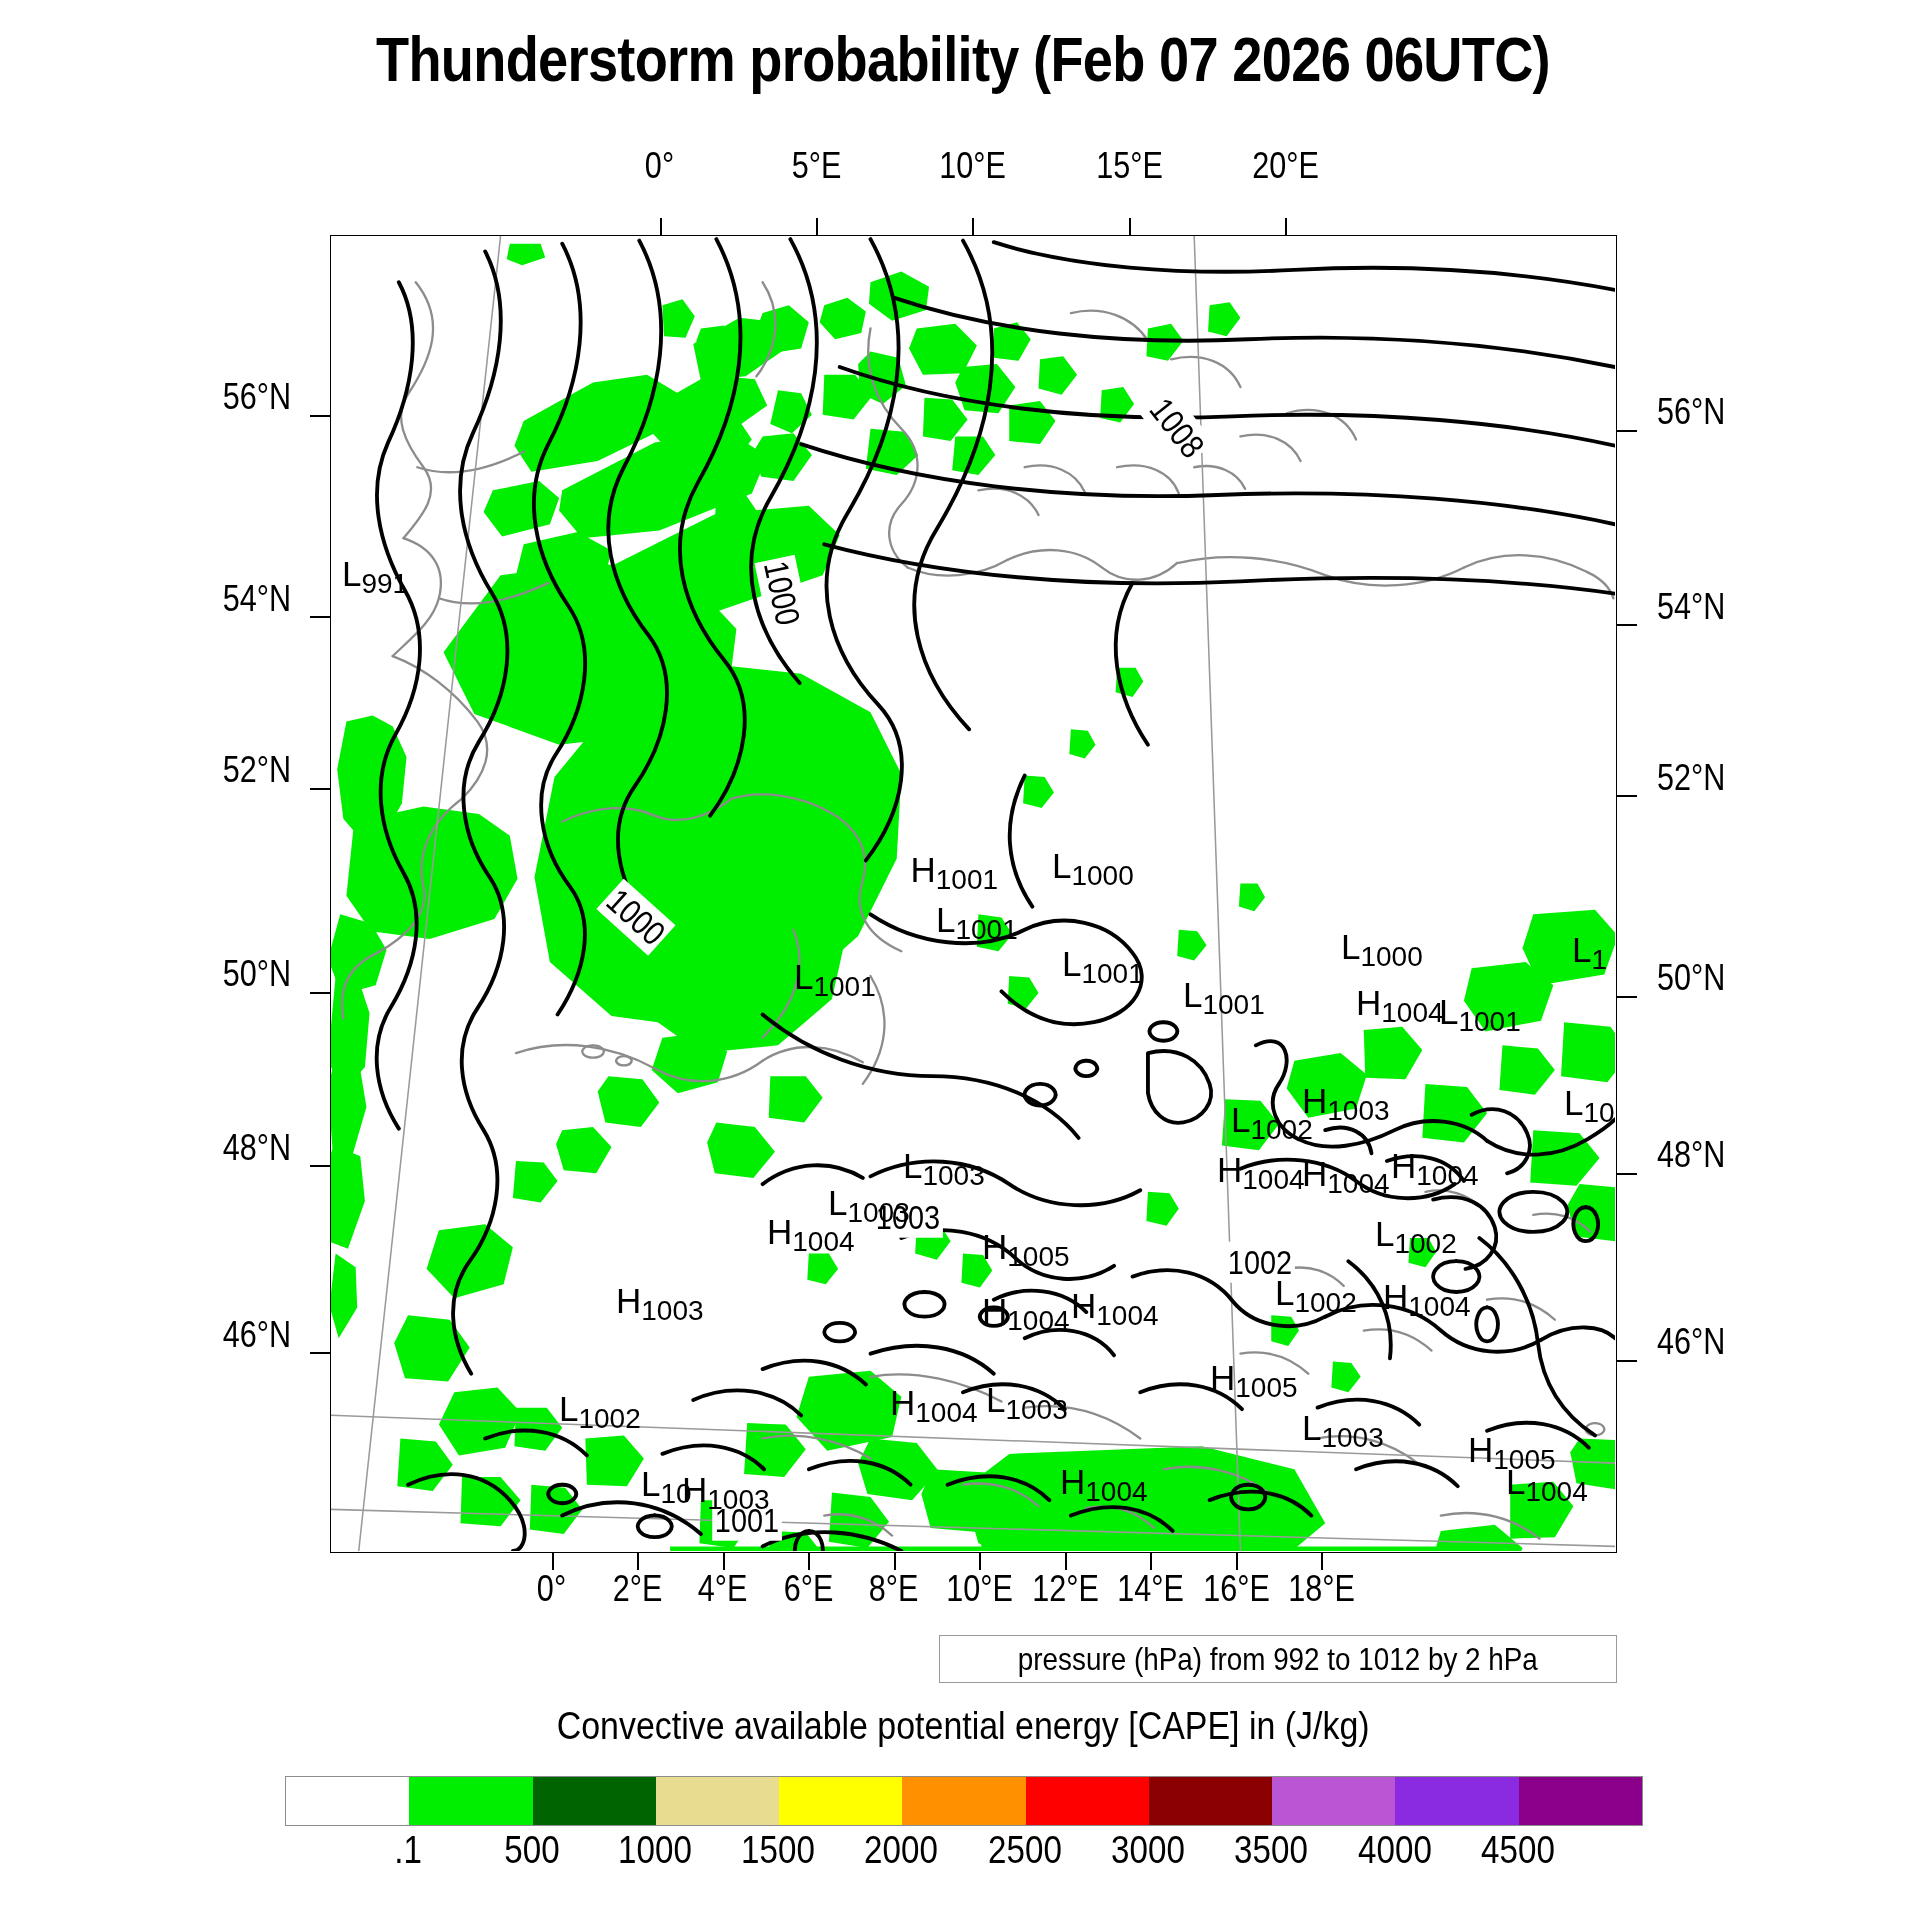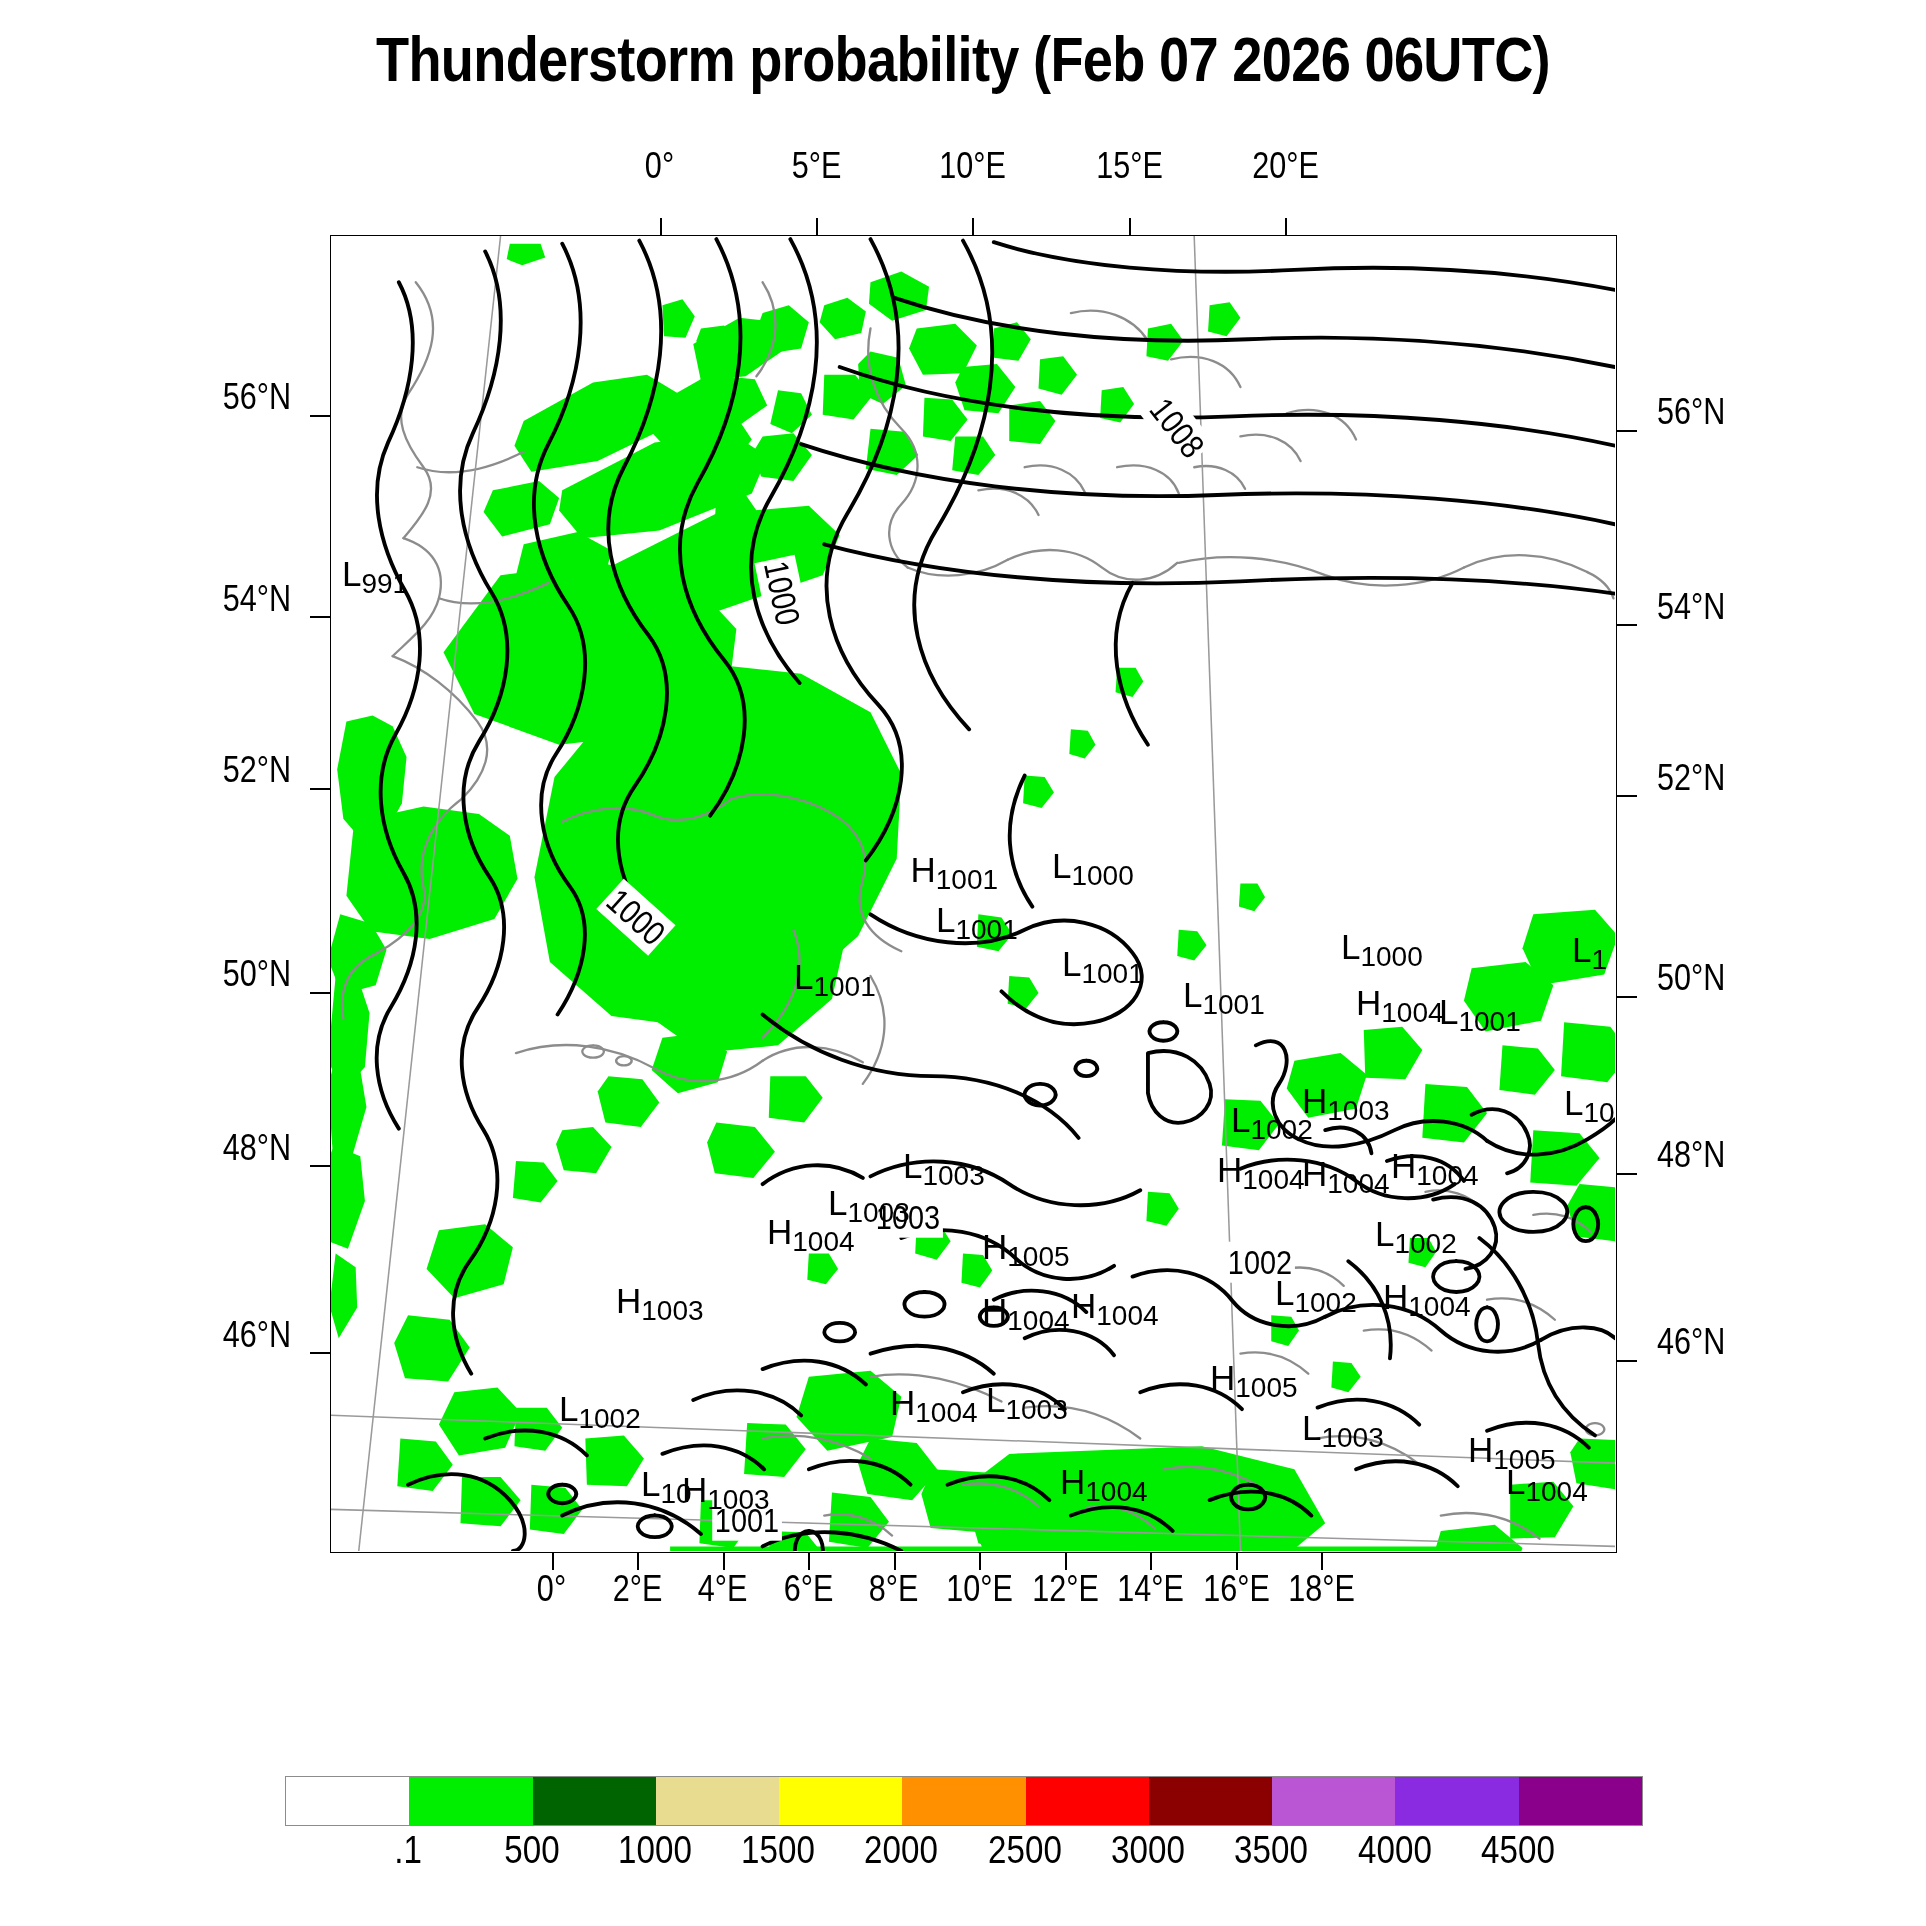--- a/index.html
+++ b/index.html
@@ -461,21 +461,27 @@
       <div class="axlab axright" style="left: 1657px; top: 757px; width: 185px;">52°N</div>
       <div class="tick" style="left: 1617px; top: 795px; width: 20px; height: 1.5px;"></div>
       <div class="axlab axright" style="left: 1657px; top: 957px; width: 185px;">50°N</div>
       <div class="tick" style="left: 1617px; top: 996px; width: 20px; height: 1.5px;"></div>
       <div class="axlab axright" style="left: 1657px; top: 1134px; width: 185px;">48°N</div>
       <div class="tick" style="left: 1617px; top: 1173px; width: 20px; height: 1.5px;"></div>
       <div class="axlab axright" style="left: 1657px; top: 1321px; width: 185px;">46°N</div>
       <div class="tick" style="left: 1617px; top: 1360px; width: 20px; height: 1.5px;"></div>
     </div>
 
-
+  <div id="presbox">
+    <span>pressure (hPa) from 992 to 1012 by 2 hPa</span>
+  </div>
+
+  <div id="capecap">
+    <span>Convective available potential energy [CAPE] in (J/kg)</span>
+  </div>
 
   <div id="cbar">
       <div class="sw" style="background: rgb(255, 255, 255);"></div>
       <div class="sw" style="background: rgb(0, 238, 0);"></div>
       <div class="sw" style="background: rgb(0, 100, 0);"></div>
       <div class="sw" style="background: rgb(232, 220, 144);"></div>
       <div class="sw" style="background: rgb(255, 255, 0);"></div>
       <div class="sw" style="background: rgb(255, 144, 0);"></div>
       <div class="sw" style="background: rgb(255, 0, 0);"></div>
       <div class="sw" style="background: rgb(139, 0, 0);"></div>

